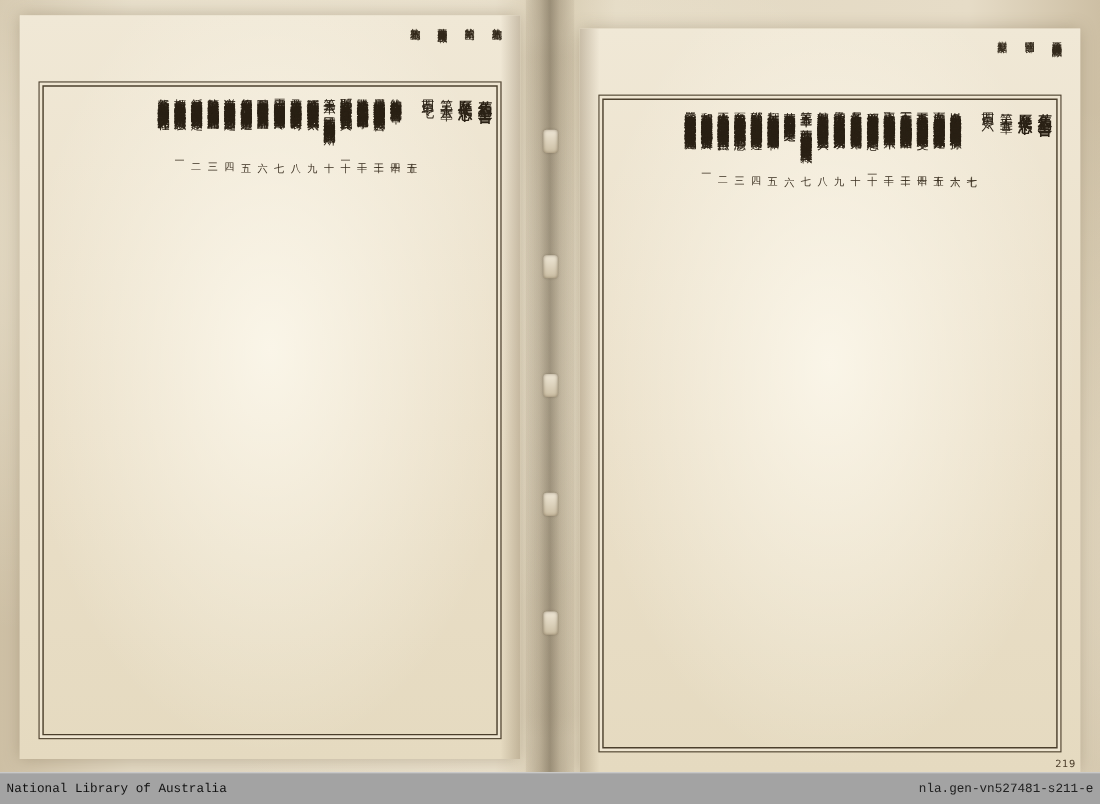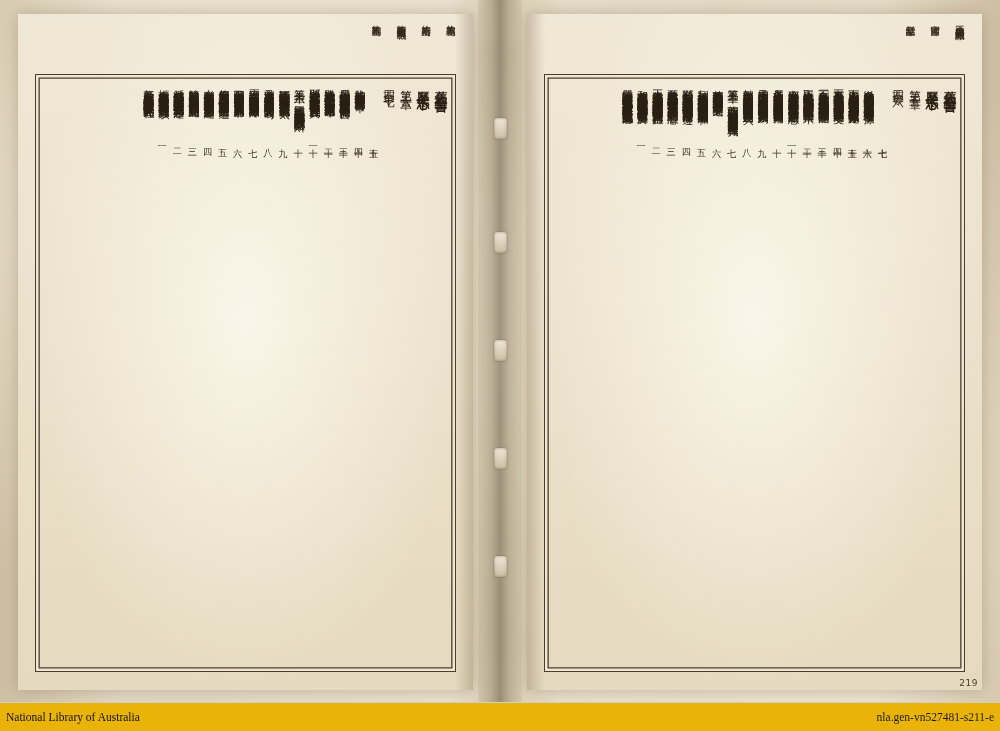--- a/index.html
+++ b/index.html
@@ -67,21 +67,21 @@
   
   .page {
     position: absolute;
     top: 14px;
     width: 455px;
     height: 676px;
     background: #efe6d2;
     box-shadow: 0 0 14px rgba(110,92,62,0.35);
   }
   #page-left  { left: 18px; }
-  #page-right { left: 527px; }
+  #page-right { left: 527px; margin-top: 12px; }
 
   .page-inner {
     position: absolute;
     inset: 0;
     background:
       radial-gradient(ellipse at 50% 45%, rgba(255,252,242,0.75) 0%, rgba(255,252,242,0) 70%),
       linear-gradient(180deg, #f0e8d6 0%, #eadfc8 55%, #e5daC0 100%);
   }
 
   
@@ -204,28 +204,28 @@
     letter-spacing: 0.5px;
   }
 
   
   #footer {
     position: absolute;
     left: 0;
     top: 702px;
     width: 1000px;
     height: 29px;
-    background: #eab308;
+    background: #a3a3a3;
     border-top: 1px solid #cfcfcf;
     display: flex;
     align-items: center;
     justify-content: space-between;
     padding: 0 6px;
     box-sizing: border-box;
-    font-family: Liberation Serif, serif;
+    font-family: Liberation Mono, monospace;
     font-size: 11.5px;
     color: #111111;
   }
   #footer .left  { text-align: left; }
   #footer .right { text-align: center; color: #222222; }
 
   
   .edge-shadow-l {
     position: absolute; top: 0; right: 0; width: 18px; height: 100%;
     background: linear-gradient(90deg, rgba(120,100,70,0) 0%, rgba(110,90,62,0.30) 100%);

